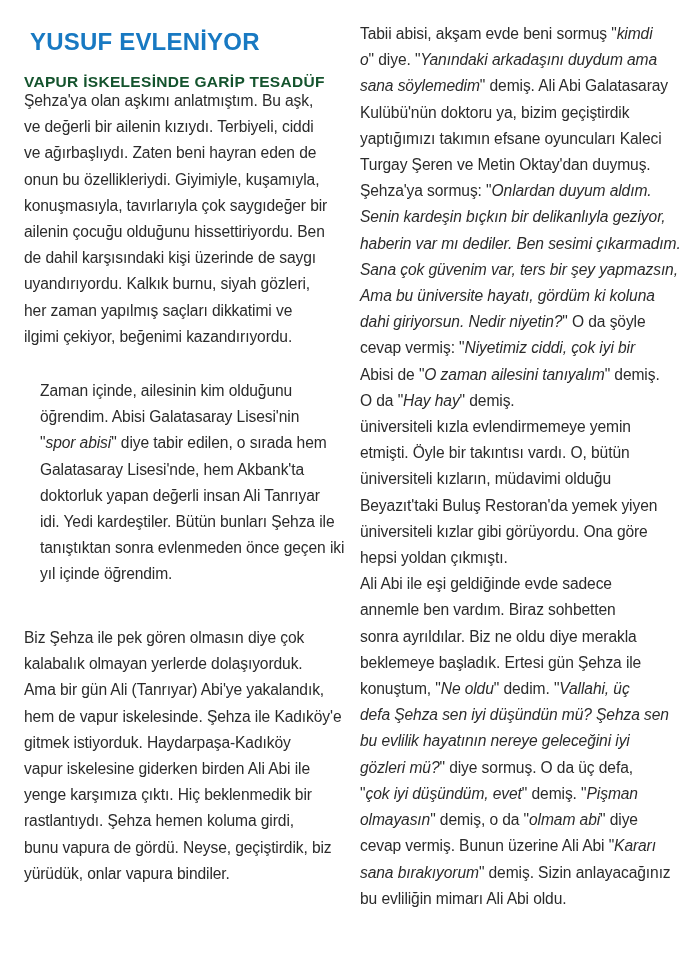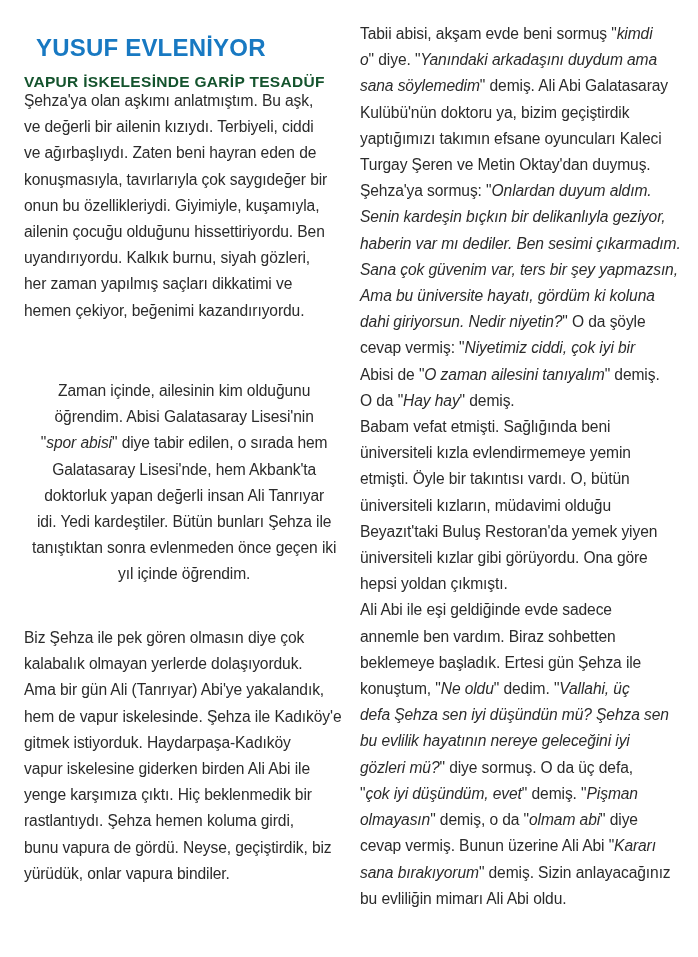--- a/index.html
+++ b/index.html
@@ -2,47 +2,48 @@
 <html><head>
 <meta charset="utf-8">
 <style>
   html, body { margin: 0; padding: 0; background: #ffffff; }
   body { width: 698px; height: 957px; position: relative; overflow: hidden;
          font-family: "Liberation Sans", "DejaVu Sans", sans-serif; color: #2b2b2b; }
   .col { position: absolute; top: 0; }
   .left { left: 24px; width: 320px; }
   .right { left: 360px; width: 330px; top: 0; }
   .title { color: #1879c2; font-weight: bold; font-size: 24px; letter-spacing: 0.2px;
-           margin: 12px; position: absolute; top: 22px; left: 0; white-space: nowrap; }
+           margin: 6px; position: absolute; top: 22px; left: 0; white-space: nowrap; }
   .subtitle { color: #14532d; font-weight: bold; font-size: 15.5px; letter-spacing: 0.3px;
               margin: 0; position: absolute; top: 73px; left: 0; white-space: nowrap; }
   .body-text { font-size: 15.6px; line-height: 26.2px; letter-spacing: -0.1px; }
   .lines span.line { display: block; white-space: nowrap; }
   .left .p1 { position: absolute; top: 88px; left: 0; }
-  .left .p2 { position: absolute; top: 378px; left: 8px; text-align: center; }
+  .left .p2 { position: absolute; top: 378px; left: 16px; }
   .left .p3 { position: absolute; top: 625px; left: 0; }
   .right .rp { position: absolute; top: 21px; left: 0; }
   i, em { font-style: italic; }
 </style>
 </head>
 <body>
 
 <div class="col left">
   <h1 class="title">YUSUF EVLENİYOR</h1>
   <h2 class="subtitle">VAPUR İSKELESİNDE GARİP TESADÜF</h2>
   <div class="body-text lines p1">
       <span class="line">Şehza'ya olan aşkımı anlatmıştım. Bu aşk,</span>
       <span class="line">ve değerli bir ailenin kızıydı. Terbiyeli, ciddi</span>
       <span class="line">ve ağırbaşlıydı. Zaten beni hayran eden de</span>
+      <span class="line">onun bu özellikleriydi. Giyimiyle, kuşamıyla,</span>
       <span class="line">konuşmasıyla, tavırlarıyla çok saygıdeğer bir</span>
-      <span class="line">onun bu özellikleriydi. Giyimiyle, kuşamıyla,</span>
       <span class="line">ailenin çocuğu olduğunu hissettiriyordu. Ben</span>
+      <span class="line">de dahil karşısındaki kişi üzerinde de saygı</span>
       <span class="line">uyandırıyordu. Kalkık burnu, siyah gözleri,</span>
       <span class="line">her zaman yapılmış saçları dikkatimi ve</span>
-      <span class="line">hemen çekiyor, beğenimi kazandırıyordu.</span>
+      <span class="line">ilgimi çekiyor, beğenimi kazandırıyordu.</span>
     </div>
   <div class="body-text lines p2">
       <span class="line">Zaman içinde, ailesinin kim olduğunu</span>
       <span class="line">öğrendim. Abisi Galatasaray Lisesi'nin</span>
       <span class="line">"<i>spor abisi</i>" diye tabir edilen, o sırada hem</span>
       <span class="line">Galatasaray Lisesi'nde, hem Akbank'ta</span>
       <span class="line">doktorluk yapan değerli insan Ali Tanrıyar</span>
       <span class="line">idi. Yedi kardeştiler. Bütün bunları Şehza ile</span>
       <span class="line">tanıştıktan sonra evlenmeden önce geçen iki</span>
       <span class="line">yıl içinde öğrendim.</span>
@@ -71,29 +72,29 @@
       <span class="line">Turgay Şeren ve Metin Oktay'dan duymuş.</span>
       <span class="line">Şehza'ya sormuş: "<i>Onlardan duyum aldım.</i></span>
       <span class="line"><i>Senin kardeşin bıçkın bir delikanlıyla geziyor,</i></span>
       <span class="line"><i>haberin var mı dediler. Ben sesimi çıkarmadım.</i></span>
       <span class="line"><i>Sana çok güvenim var, ters bir şey yapmazsın,</i></span>
       <span class="line"><i>Ama bu üniversite hayatı, gördüm ki koluna</i></span>
       <span class="line"><i>dahi giriyorsun. Nedir niyetin?</i>" O da şöyle</span>
       <span class="line">cevap vermiş: "<i>Niyetimiz ciddi, çok iyi bir</i></span>
       <span class="line">Abisi de "<i>O zaman ailesini tanıyalım</i>" demiş.</span>
       <span class="line">O da "<i>Hay hay</i>" demiş.</span>
-      <span class="line">Babam vefat etmişti. Sağlığında beni</span>
       <span class="line">üniversiteli kızla evlendirmemeye yemin</span>
       <span class="line">etmişti. Öyle bir takıntısı vardı. O, bütün</span>
       <span class="line">üniversiteli kızların, müdavimi olduğu</span>
       <span class="line">Beyazıt'taki Buluş Restoran'da yemek yiyen</span>
       <span class="line">üniversiteli kızlar gibi görüyordu. Ona göre</span>
       <span class="line">hepsi yoldan çıkmıştı.</span>
       <span class="line">Ali Abi ile eşi geldiğinde evde sadece</span>
       <span class="line">annemle ben vardım. Biraz sohbetten</span>
+      <span class="line">sonra ayrıldılar. Biz ne oldu diye merakla</span>
       <span class="line">beklemeye başladık. Ertesi gün Şehza ile</span>
       <span class="line">konuştum, "<i>Ne oldu</i>" dedim. "<i>Vallahi, üç</i></span>
       <span class="line"><i>defa Şehza sen iyi düşündün mü? Şehza sen</i></span>
       <span class="line"><i>bu evlilik hayatının nereye geleceğini iyi</i></span>
       <span class="line"><i>gözleri mü?</i>" diye sormuş. O da üç defa,</span>
       <span class="line">"<i>çok iyi düşündüm, evet</i>" demiş. "<i>Pişman</i></span>
       <span class="line"><i>olmayasın</i>" demiş, o da "<i>olmam abi</i>" diye</span>
       <span class="line">cevap vermiş. Bunun üzerine Ali Abi "<i>Kararı</i></span>
       <span class="line"><i>sana bırakıyorum</i>" demiş. Sizin anlayacağınız</span>
       <span class="line">bu evliliğin mimarı Ali Abi oldu.</span>

